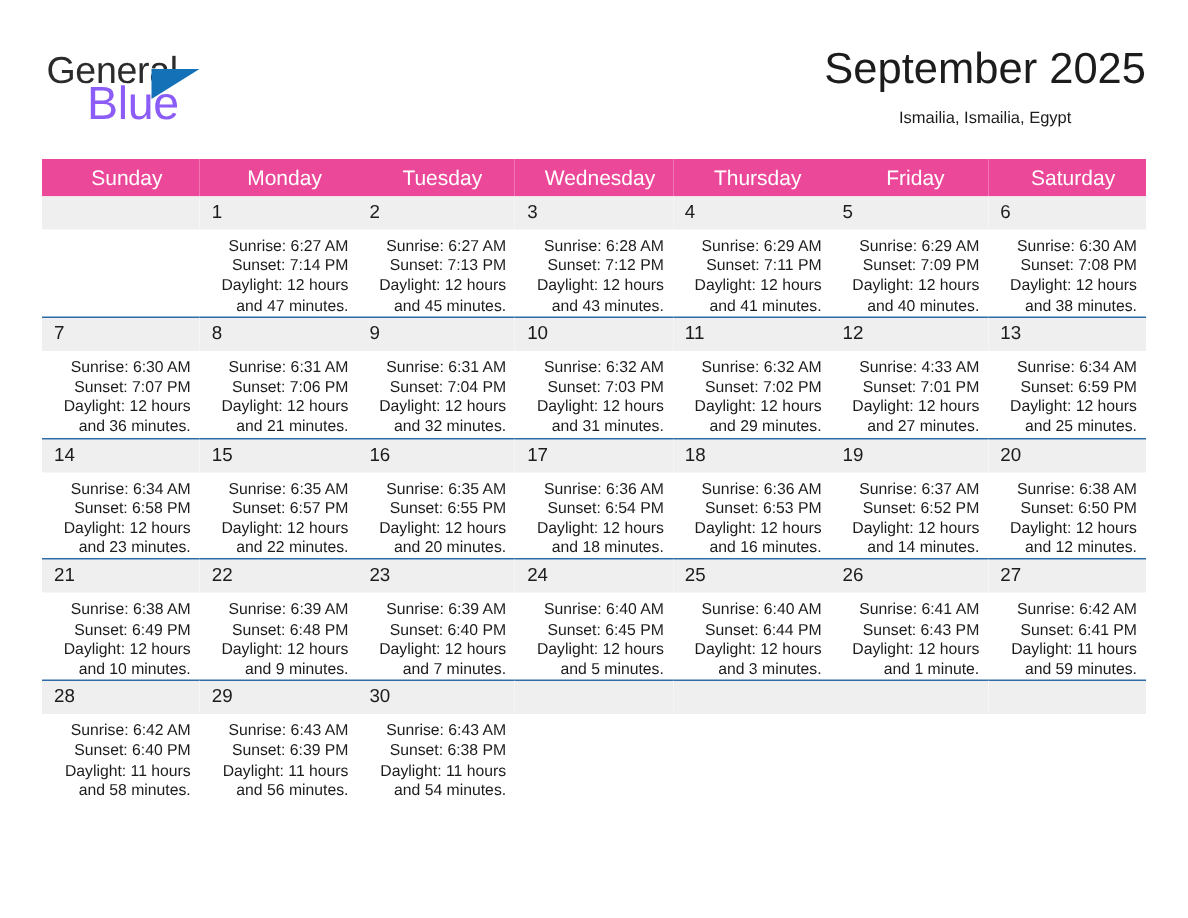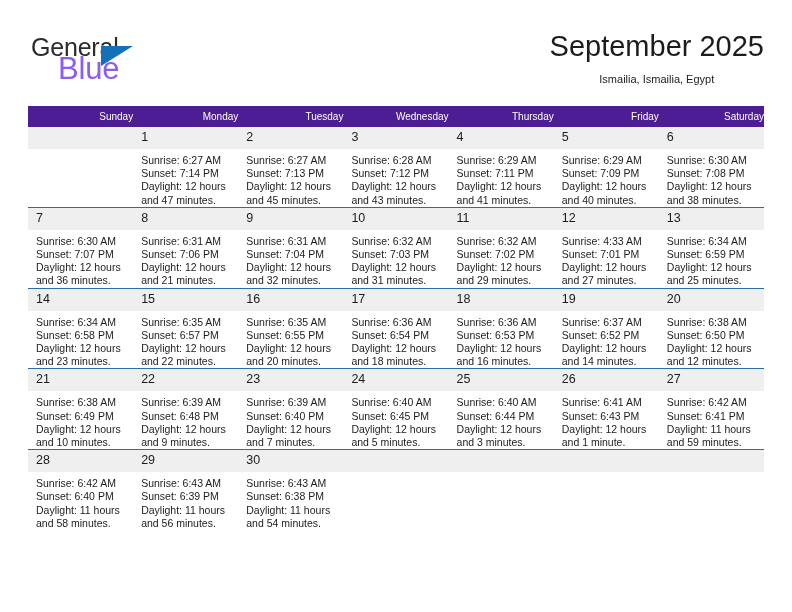--- a/index.html
+++ b/index.html
@@ -100,25 +100,25 @@
     width: 736px;
   }
   table.cal {
     border-collapse: collapse;
     table-layout: fixed;
     width: 736px;
   }
   table.cal col { width: 105.14px; }
 
   thead th {
-    background: #4c1d95;
+    background: #ec4899;
     color: #ffffff;
-    font-size: 10px;
+    font-size: 14px;
     font-weight: normal;
-    text-align: right;
+    text-align: center;
     padding: 4px 0 5px 8px;
     height: 12px;
     border: none;
     white-space: nowrap;
   }
 
   td.daycell {
     vertical-align: top;
     padding: 0;
     border: none;
@@ -139,20 +139,21 @@
     height: 15px;
   }
   .daynum.empty {
     color: transparent;
   }
   .dayinfo {
     padding: 5px 6px 0 8px;
     font-size: 10.5px;
     line-height: 13.2px;
     color: #1c1c1c;
+    text-align: right;
   }
   .dayinfo div { white-space: nowrap; }
   .dayinfo.empty { visibility: hidden; }
 </style>
 </head>
 <body>
 
 <div class="page">
 
   <div class="header">

